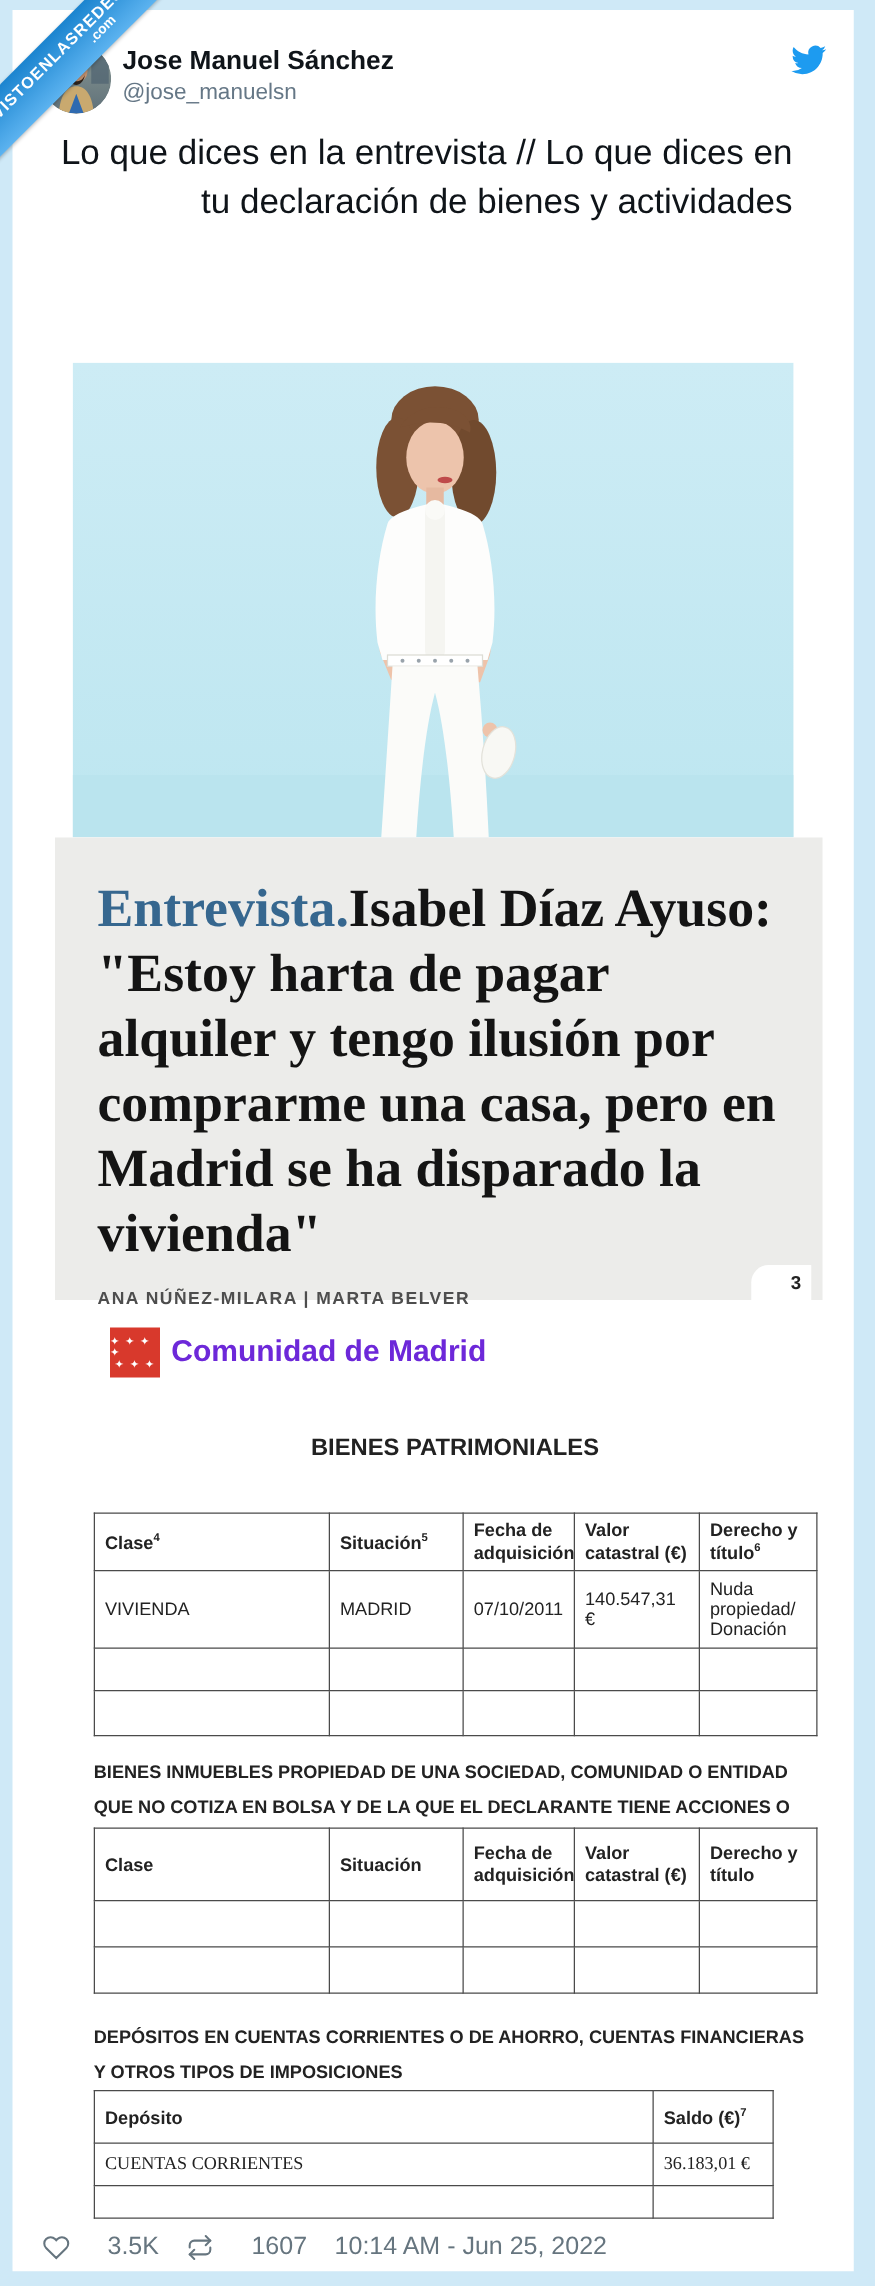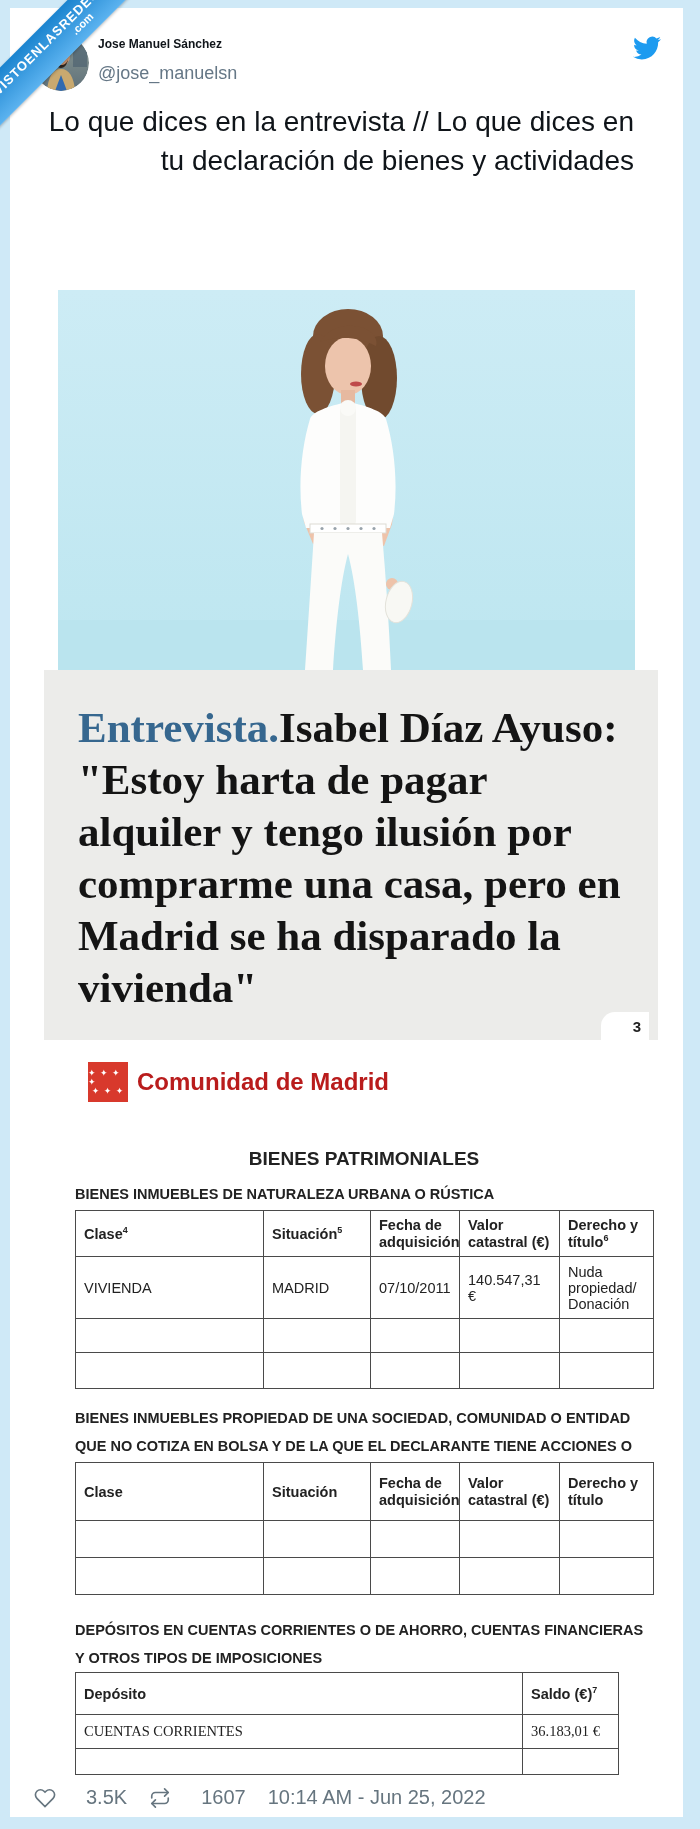--- a/index.html
+++ b/index.html
@@ -11,21 +11,21 @@
   
   .ribbon{position:absolute;left:-70px;top:26px;width:240px;padding:7px 0 8px 0;
           background:linear-gradient(to bottom,#1b84cf,#5cb3f0);
           transform:rotate(-45deg);text-align:center;z-index:50;
           box-shadow:0 1px 3px rgba(0,0,0,.25);}
   .ribbon .l1{color:#fff;font-weight:bold;font-size:13px;letter-spacing:1px;display:block;}
   .ribbon .l2{color:#fff;font-weight:bold;font-size:11px;display:block;padding-left:78px;margin-top:-1px;}
 
   
   .avatar{position:absolute;left:23px;top:27px;width:56px;height:56px;border-radius:50%;overflow:hidden;}
-  .author{position:absolute;left:88px;top:29px;font-size:12px;font-weight:bold;color:#0f1419;}
+  .author{position:absolute;left:88px;top:29px;font-size:21px;font-weight:bold;color:#0f1419;}
   .handle{position:absolute;left:88px;top:55px;font-size:18px;color:#657786;}
   .bird{position:absolute;right:22px;top:26px;width:28px;height:28px;}
 
   .tweet-text{position:absolute;left:24px;top:94px;width:600px;font-size:28px;line-height:39px;color:#0f1419;text-align:right;}
 
   
   .photo{position:absolute;left:48px;top:282px;width:577px;height:380px;overflow:hidden;}
   .headline-block{position:absolute;left:34px;top:662px;width:614px;height:370px;
                   background:#ececea;padding:32px 28px 0 34px;}
   .headline{font-family:"Liberation Serif",serif;font-weight:bold;font-size:43px;line-height:52px;color:#141414;}
@@ -33,21 +33,21 @@
   .byline{margin-top:16px;font-size:14px;font-weight:bold;color:#4d4d4d;letter-spacing:1.2px;}
   .pagenum{position:absolute;right:34px;top:1004px;width:48px;height:30px;background:#ffffff;
            border-top-left-radius:14px;text-align:right;padding:6px 8px 0 0;
            font-size:15px;font-weight:bold;color:#222;}
 
   
   .logo-row{position:absolute;left:78px;top:1054px;display:flex;align-items:center;}
   .logo-flag{width:40px;height:40px;background:#d8392c;display:flex;flex-direction:column;
              align-items:center;justify-content:center;line-height:9px;}
   .logo-flag span{color:#fff;font-size:9px;letter-spacing:1px;}
-  .logo-text{margin-left:9px;font-size:24px;font-weight:bold;color:#b91c1c;}
+  .logo-text{margin-left:9px;font-size:24px;font-weight:bold;color:#6d28d9;}
 
   .doc-title{position:absolute;left:65px;top:1140px;width:578px;text-align:center;
              font-size:19px;font-weight:bold;color:#222;}
   .sec-h{position:absolute;left:65px;width:580px;font-size:14.5px;font-weight:bold;color:#222;line-height:28px;}
   .h1{top:1172px;}
   .h2{top:1396px;}
   .h3{top:1608px;}
 
   table.doc{border-collapse:collapse;table-layout:fixed;position:absolute;left:65px;background:#fff;}
   table.doc th,table.doc td{border:1px solid #4a4a4a;font-size:14.5px;color:#222;
@@ -152,33 +152,33 @@
 
         <circle cx="334" cy="294" r="6" fill="#eec3aa"></circle>
         <ellipse cx="341" cy="312" rx="13" ry="21" fill="#f8f8f4" stroke="#e3e2da" transform="rotate(14 341 312)"></ellipse>
       </svg>
     </div>
 
     <div class="headline-block">
       <div class="headline">
         <span class="kicker">Entrevista.</span><span>Isabel Díaz Ayuso: "Estoy harta de pagar alquiler y tengo ilusión por comprarme una casa, pero en Madrid se ha disparado la vivienda"</span>
       </div>
+      <div class="byline">ANA NÚÑEZ-MILARA | MARTA BELVER</div>
     </div>
     <div class="pagenum">3</div>
 
     <div class="logo-row">
       <div class="logo-flag">
         <span>✦ ✦ ✦ ✦</span>
         <span>✦ ✦ ✦</span>
       </div>
       <div class="logo-text">Comunidad de Madrid</div>
     </div>
 
     <div class="doc-title">BIENES PATRIMONIALES</div>
-    <div class="sec-h h1">BIENES INMUEBLES DE NATURALEZA URBANA O RÚSTICA</div>
 
     <table class="doc t1">
       <colgroup>
           <col style="width:188px">
           <col style="width:107px">
           <col style="width:89px">
           <col style="width:100px">
           <col style="width:94px">
         </colgroup>
       <tbody>

